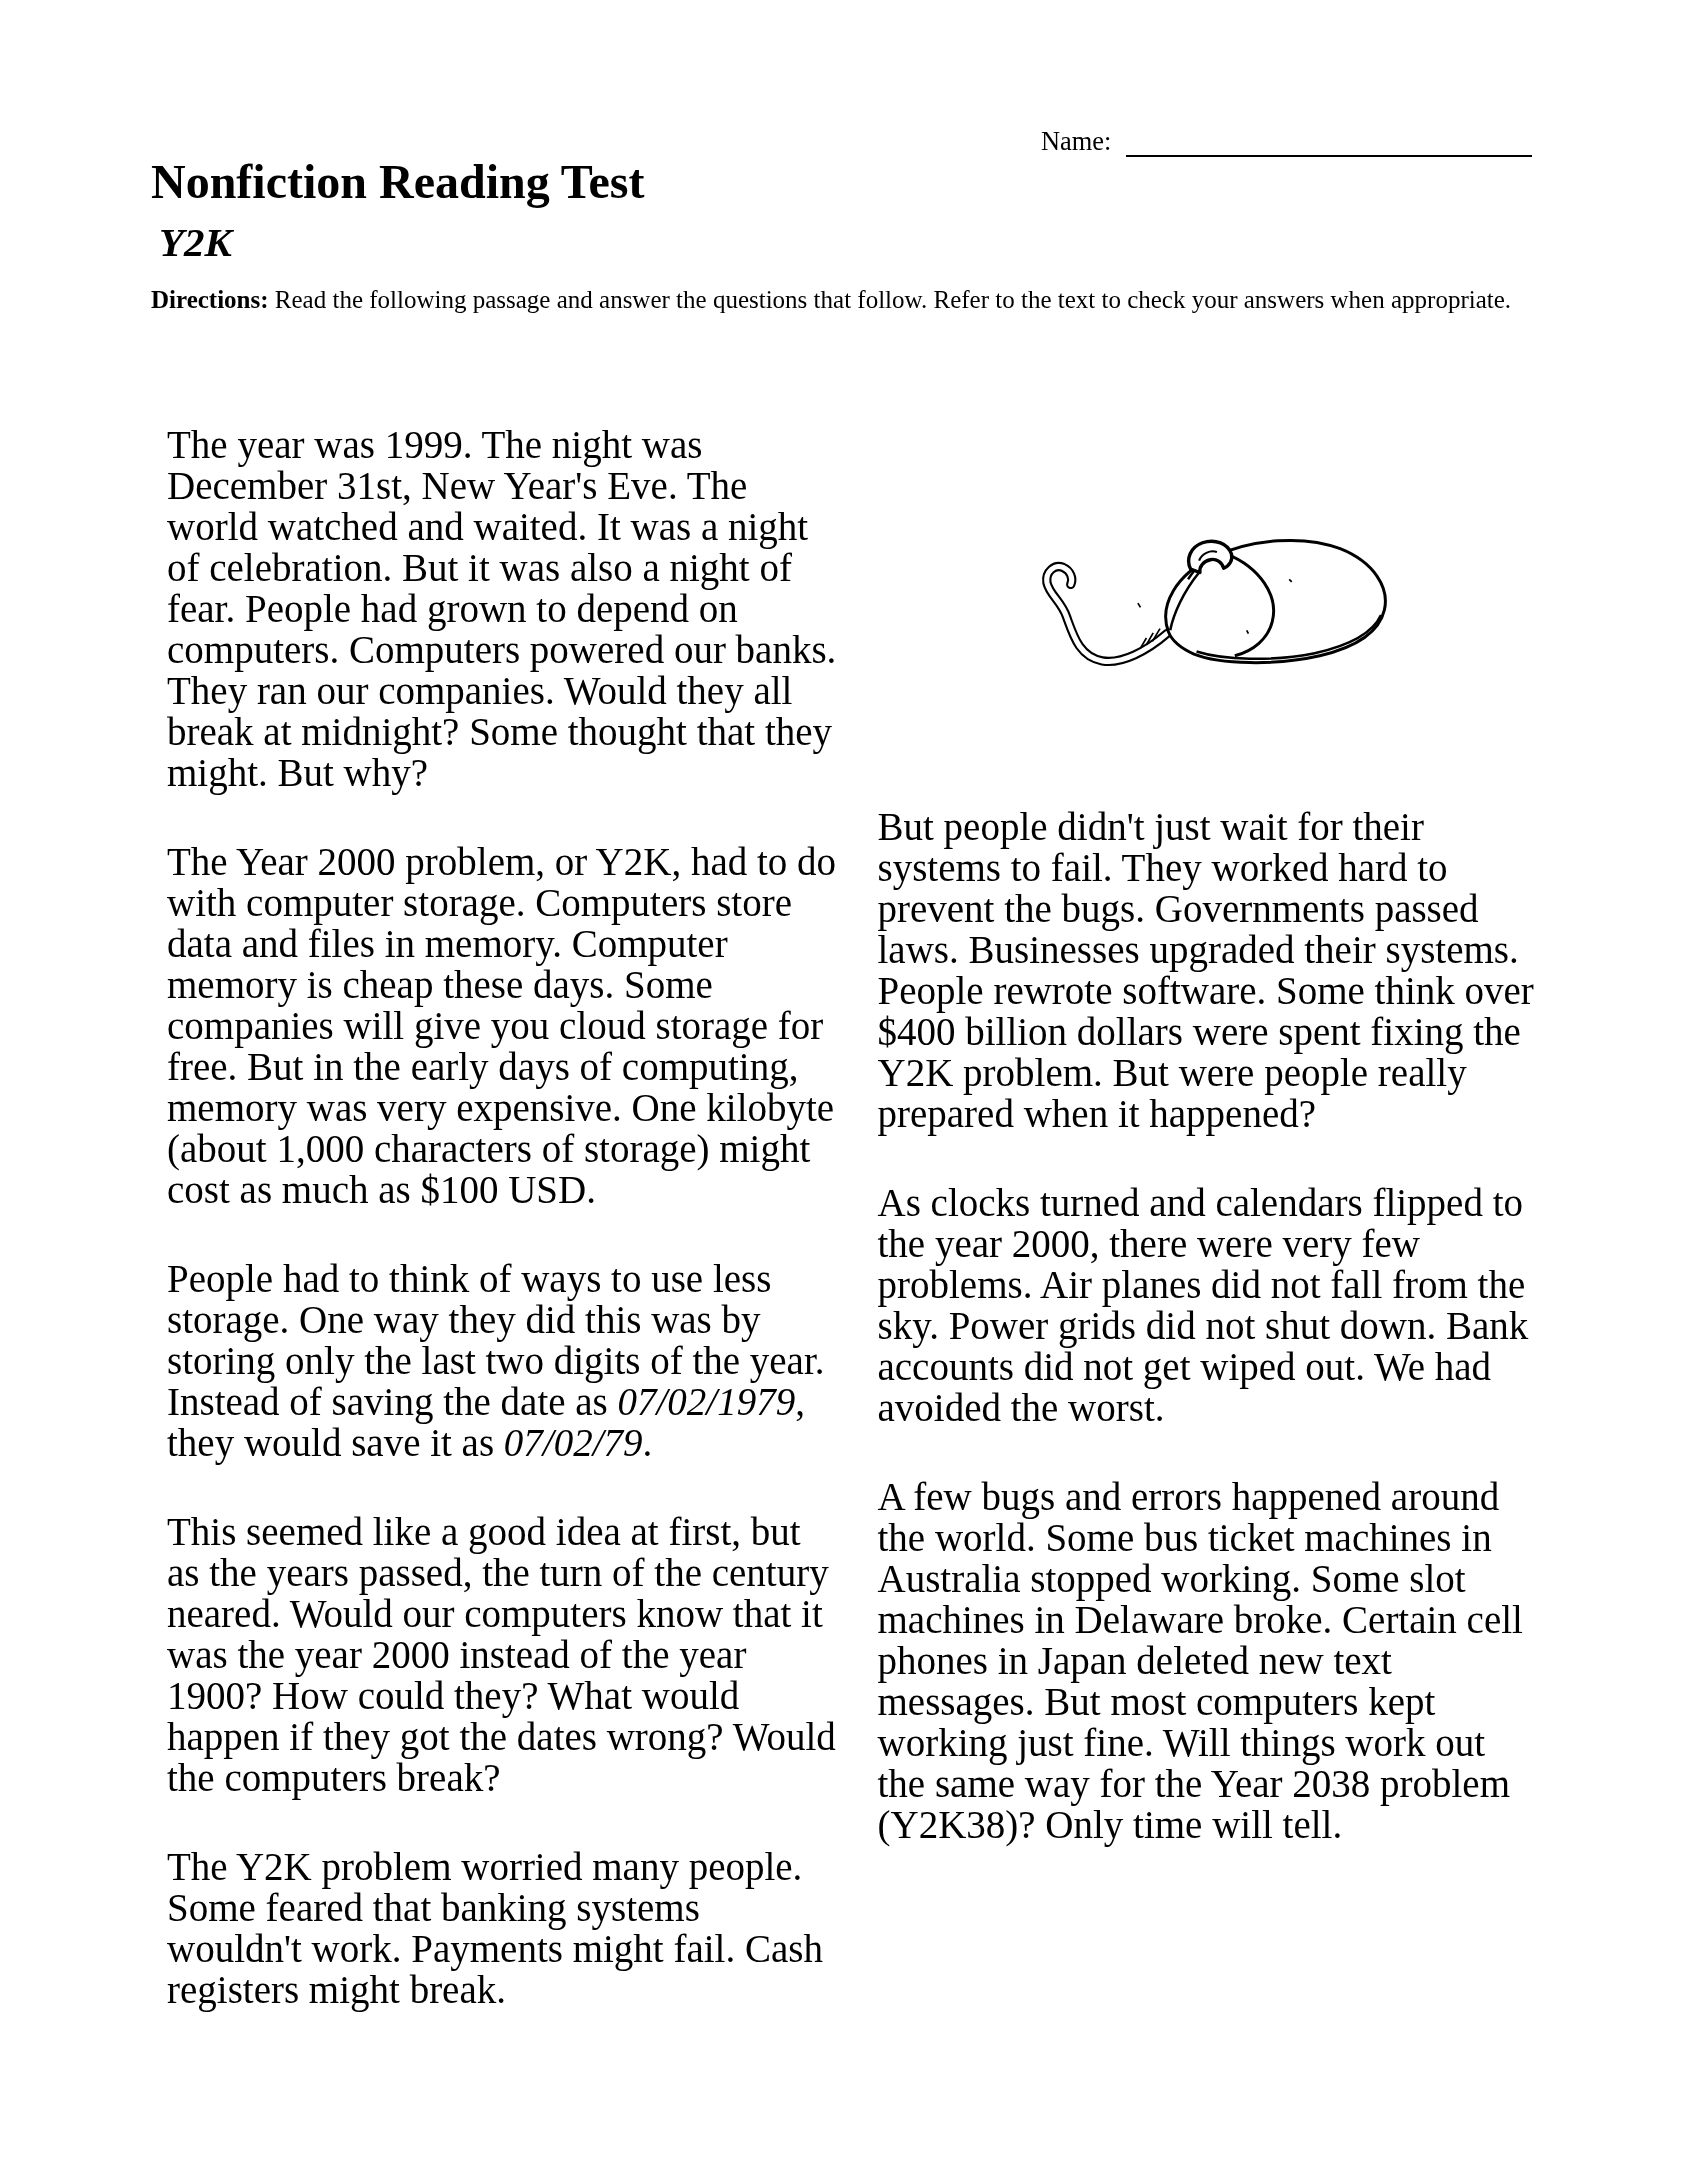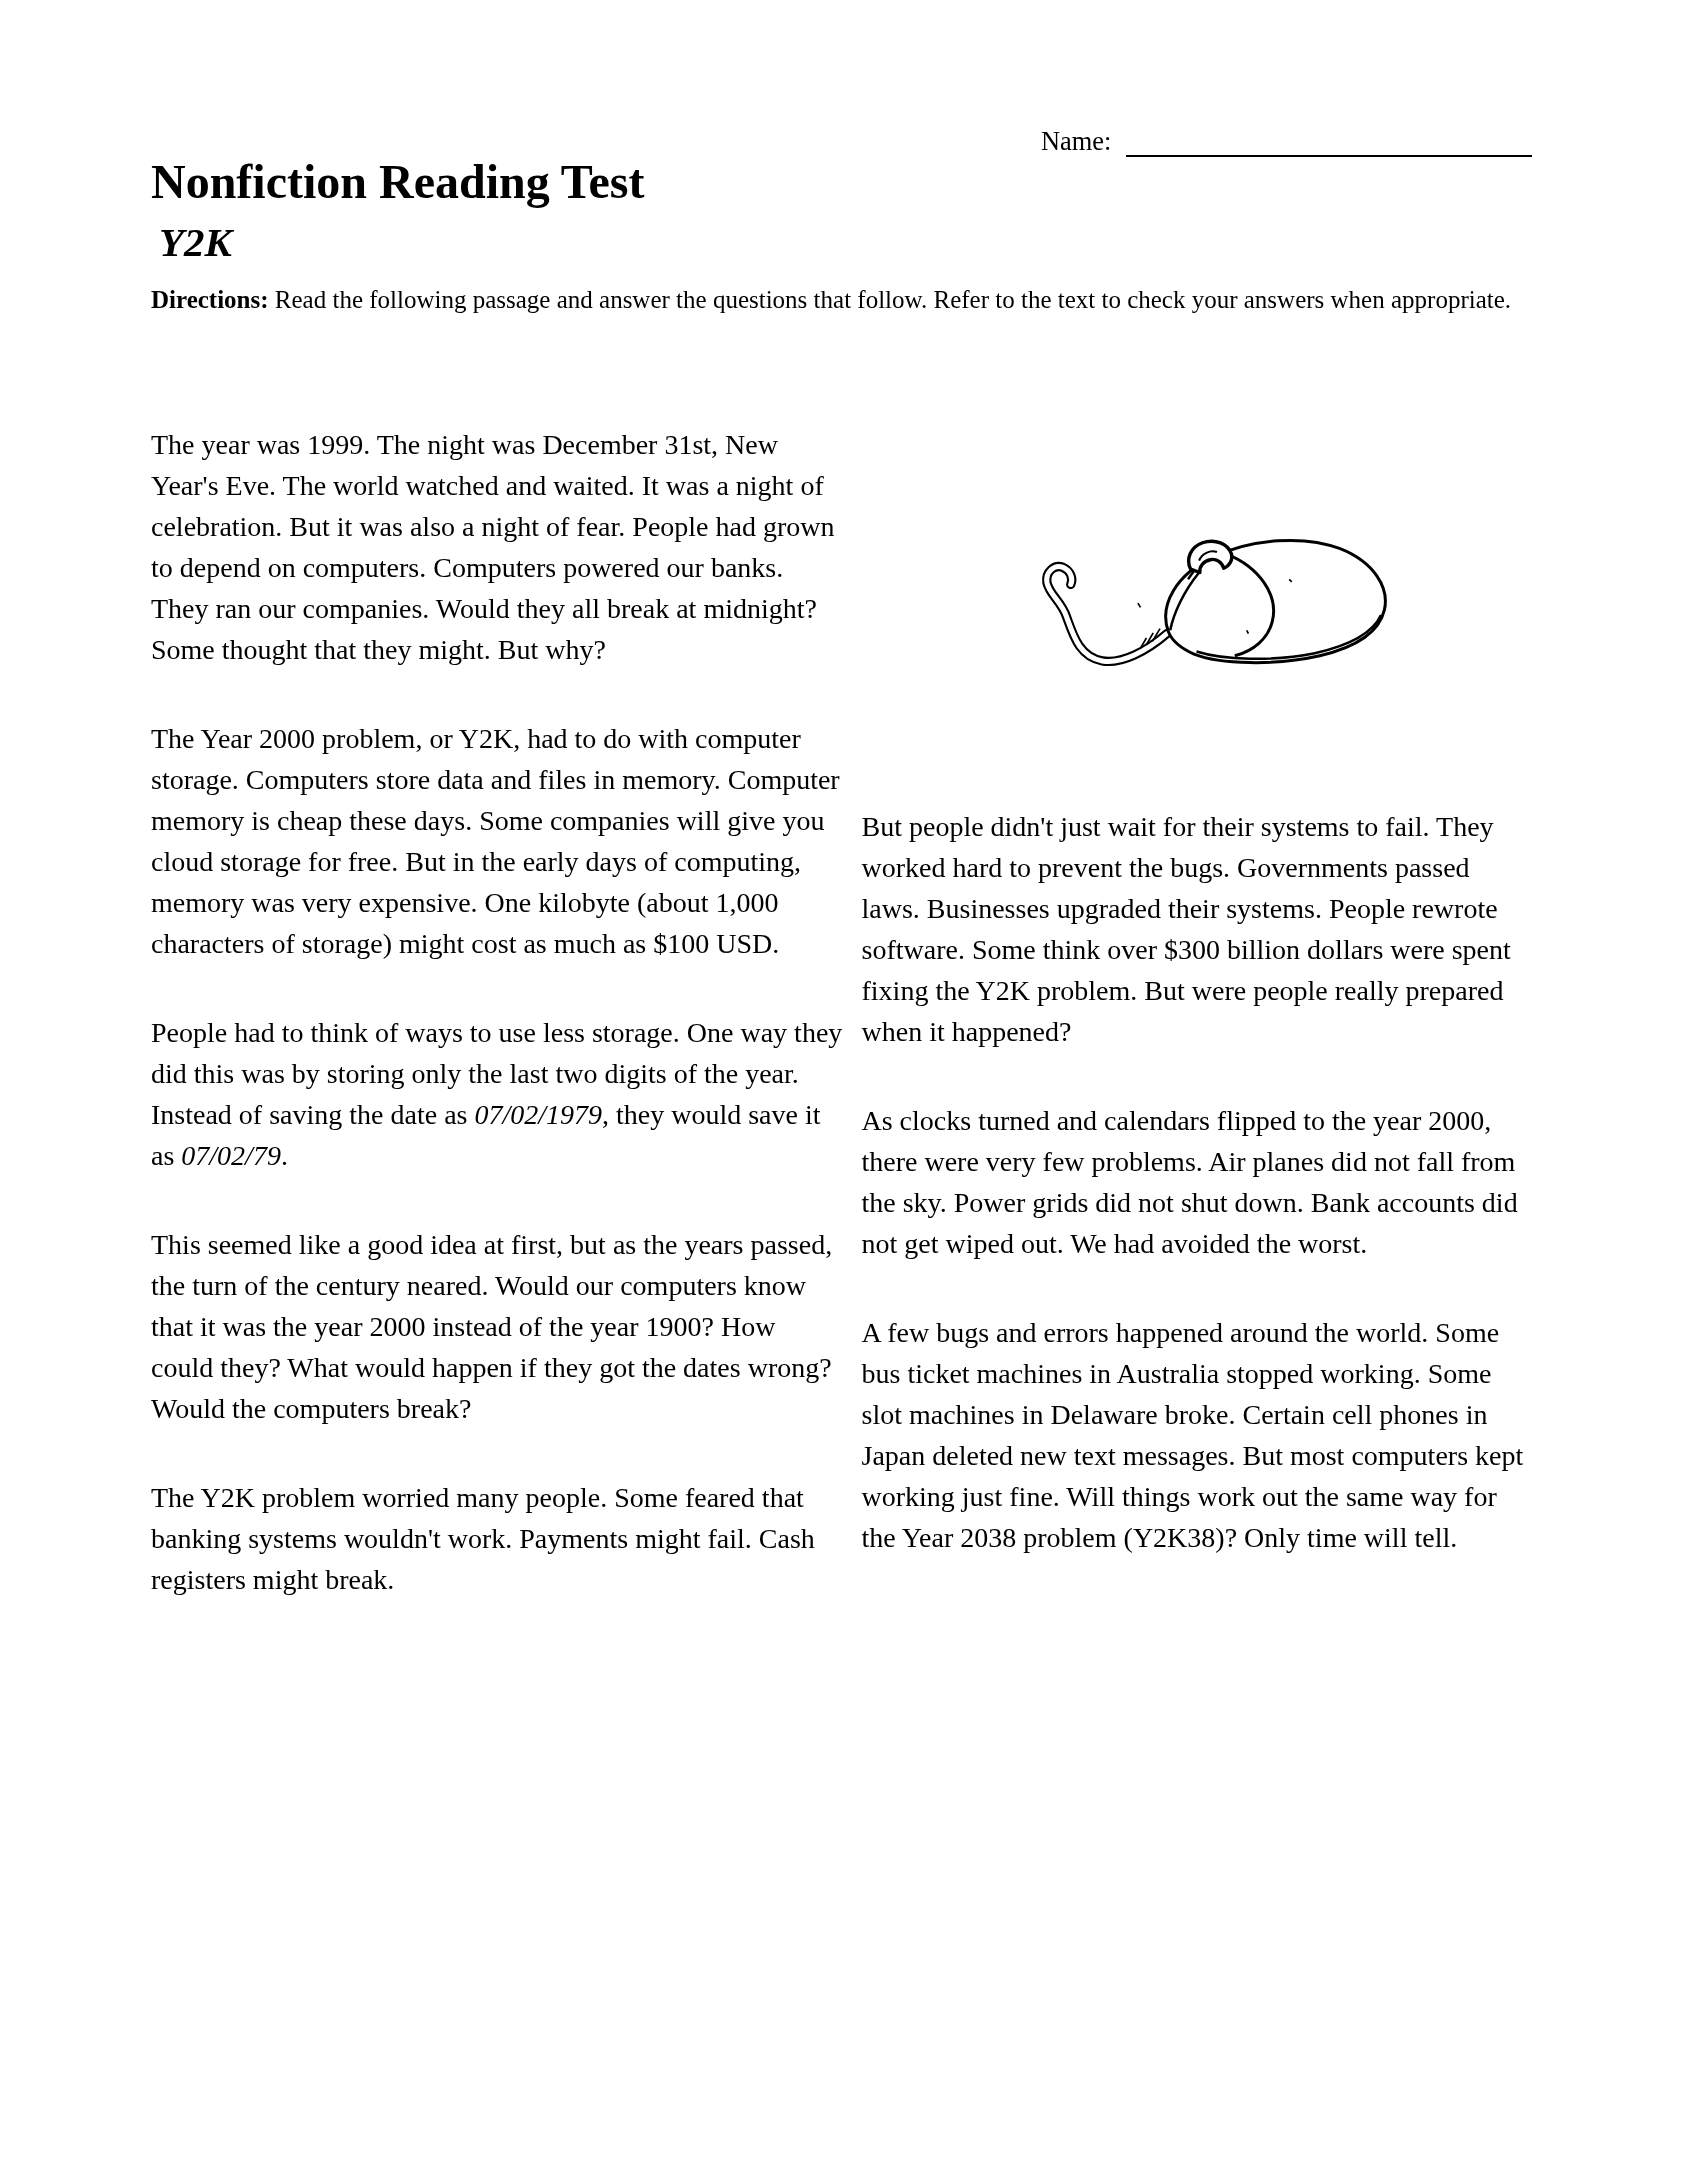--- a/index.html
+++ b/index.html
@@ -64,22 +64,22 @@
     position: absolute;
     left: 151px;
     top: 424px;
     width: 1383px;
     display: flex;
     gap: 19px;
   }
   .col-left  { width: 692px; }
   .col-right { width: 673px; }
   .para {
-    margin: 0 0 48px 0;
-    font-size: 28px;
+    margin: 0 0 48px 16px;
+    font-size: 39px;
     line-height: 41px;
   }
   .para em { font-style: italic; }
   .figure {
     position: relative;
     height: 382px;
   }
   .figure svg {
     position: absolute;
     left: 170px;
@@ -130,21 +130,21 @@
           <path d="M 228,28 C 268,44 290,78 282,108 C 277,128 260,142 238,148" fill="none" stroke="#000000" stroke-width="3.5"></path>
 
           <path d="M 186,46 C 180,34 186,20 200,15 C 215,10 230,16 234,28 C 236,35 232,42 225,45 C 223,38 216,33 209,35 C 201,37 196,43 197,50 Z" fill="#ffffff" stroke="#000000" stroke-width="4" stroke-linejoin="round"></path>
           <path d="M 196,36 C 199,28 209,23 217,26" fill="none" stroke="#000000" stroke-width="2.5"></path>
           <path d="M 190,48 L 183,58" fill="none" stroke="#000000" stroke-width="3"></path>
 
           <path d="M 124,86 l 3,5 M 252,118 l 2,4 M 302,58 l 3,3" fill="none" stroke="#000000" stroke-width="2"></path>
         </svg>
       </div>
       <div>
-          <p class="para"><span>But people didn't just wait for their systems to fail. They worked hard to prevent the bugs. Governments passed laws. Businesses upgraded their systems. People rewrote software. Some think over $300 billion dollars were spent fixing the Y2K problem. But were people really prepared when it happened?</span></p>
+          <p class="para"><span>But people didn't just wait for their systems to fail. They worked hard to prevent the bugs. Governments passed laws. Businesses upgraded their systems. People rewrote software. Some think over $400 billion dollars were spent fixing the Y2K problem. But were people really prepared when it happened?</span></p>
           <p class="para"><span>As clocks turned and calendars flipped to the year 2000, there were very few problems. Air planes did not fall from the sky. Power grids did not shut down. Bank accounts did not get wiped out. We had avoided the worst.</span></p>
           <p class="para"><span>A few bugs and errors happened around the world. Some bus ticket machines in Australia stopped working. Some slot machines in Delaware broke. Certain cell phones in Japan deleted new text messages. But most computers kept working just fine. Will things work out the same way for the Year 2038 problem (Y2K38)? Only time will tell.</span></p>
         </div>
     </div>
   </div>
 
 </div>
 
 
 </body></html>

